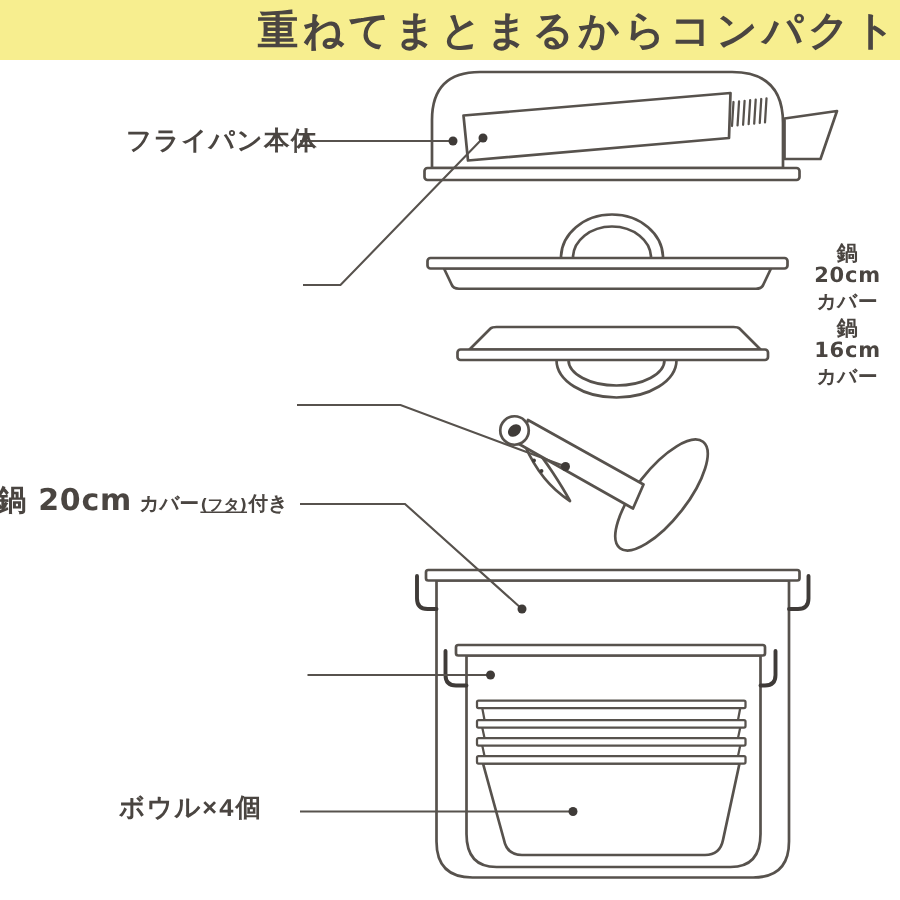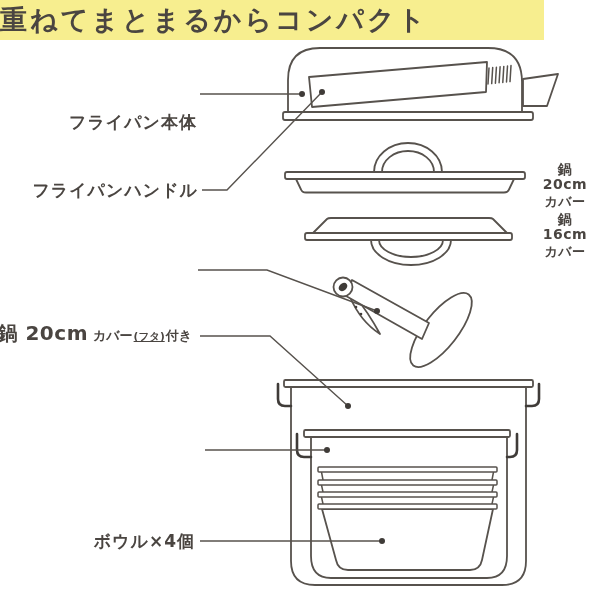--- a/index.html
+++ b/index.html
@@ -7,23 +7,23 @@
     --text: #4a4541;
     --line: #57524d;
   }
   html,body { margin:0; padding:0; background:#fff; }
   .stage {
     position:relative; width:600px; height:600px; background:#fff;
     font-family:"DejaVu Sans","Liberation Sans",sans-serif;
     color:var(--text); overflow:hidden;
   }
   .banner {
-    position:absolute; top:0; left:0; width:544px; height:40px;
+    position:absolute; top:0; left:0; width:600px; height:40px;
     background:var(--banner-bg);
-    display:flex; align-items:center; justify-content:flex-start;
+    display:flex; align-items:center; justify-content:flex-end;
   }
   .banner .title {
     font-size:27px; font-weight:bold; letter-spacing:3px; color:var(--text);
   }
   .art { position:absolute; top:0; left:0; }
   .art .shape { fill:#fff; stroke:var(--line); stroke-width:1.8; stroke-linejoin:round; }
   .art .thin  { fill:#fff; stroke:var(--line); stroke-width:1.5; stroke-linejoin:round; }
   .art .open  { fill:none; stroke:var(--line); stroke-width:1.8; stroke-linecap:round; }
   .art .hook  { fill:none; stroke:#3f3b38; stroke-width:2.6; stroke-linecap:round; }
   .art .leader{ fill:none; stroke:var(--line); stroke-width:1.4; }
@@ -118,31 +118,30 @@
       <circle class="dot" cx="377" cy="311" r="3"></circle>
       <path class="leader" d="M200,336 H270 L348,406"></path>
       <circle class="dot" cx="348" cy="406" r="3"></circle>
       <path class="leader" d="M205,450 H325"></path>
       <circle class="dot" cx="327" cy="450" r="3"></circle>
       <path class="leader" d="M200,541 H380"></path>
       <circle class="dot" cx="382" cy="541" r="3"></circle>
     </g>
   </svg>
 
-  <div class="lbl" style="right:403px; top:84px;margin-top:28px;">フライパン本体</div>
+  <div class="lbl" style="right:388px; top:84px;">フライパン本体</div>
 
-  <div class="lbl" style="right:402px; top:180px;">フライパンハンドル</div>
 
 
   <div class="lbl" style="right:408px; top:323px;">
     <span class="size">鍋 20cm</span><span class="suffix">カバー</span><span class="suffix paren" style="margin-left:1px">(フタ)</span><span class="suffix" style="margin-left:1px">付き</span>
   </div>
 
 
-  <div class="lbl" style="right:405px; top:531px;">ボウル×4個</div>
+  <div class="lbl" style="right:425px; top:531px;font-family:Liberation Mono, monospace;">ボウル×4個</div>
 
   <div class="side-lbl" style="left:534px; top:162px;">
     <span>鍋 20cm</span>
     <span class="l2">カバー</span>
   </div>
   <div class="side-lbl" style="left:534px; top:212px;">
     <span>鍋 16cm</span>
     <span class="l2">カバー</span>
   </div>
 

